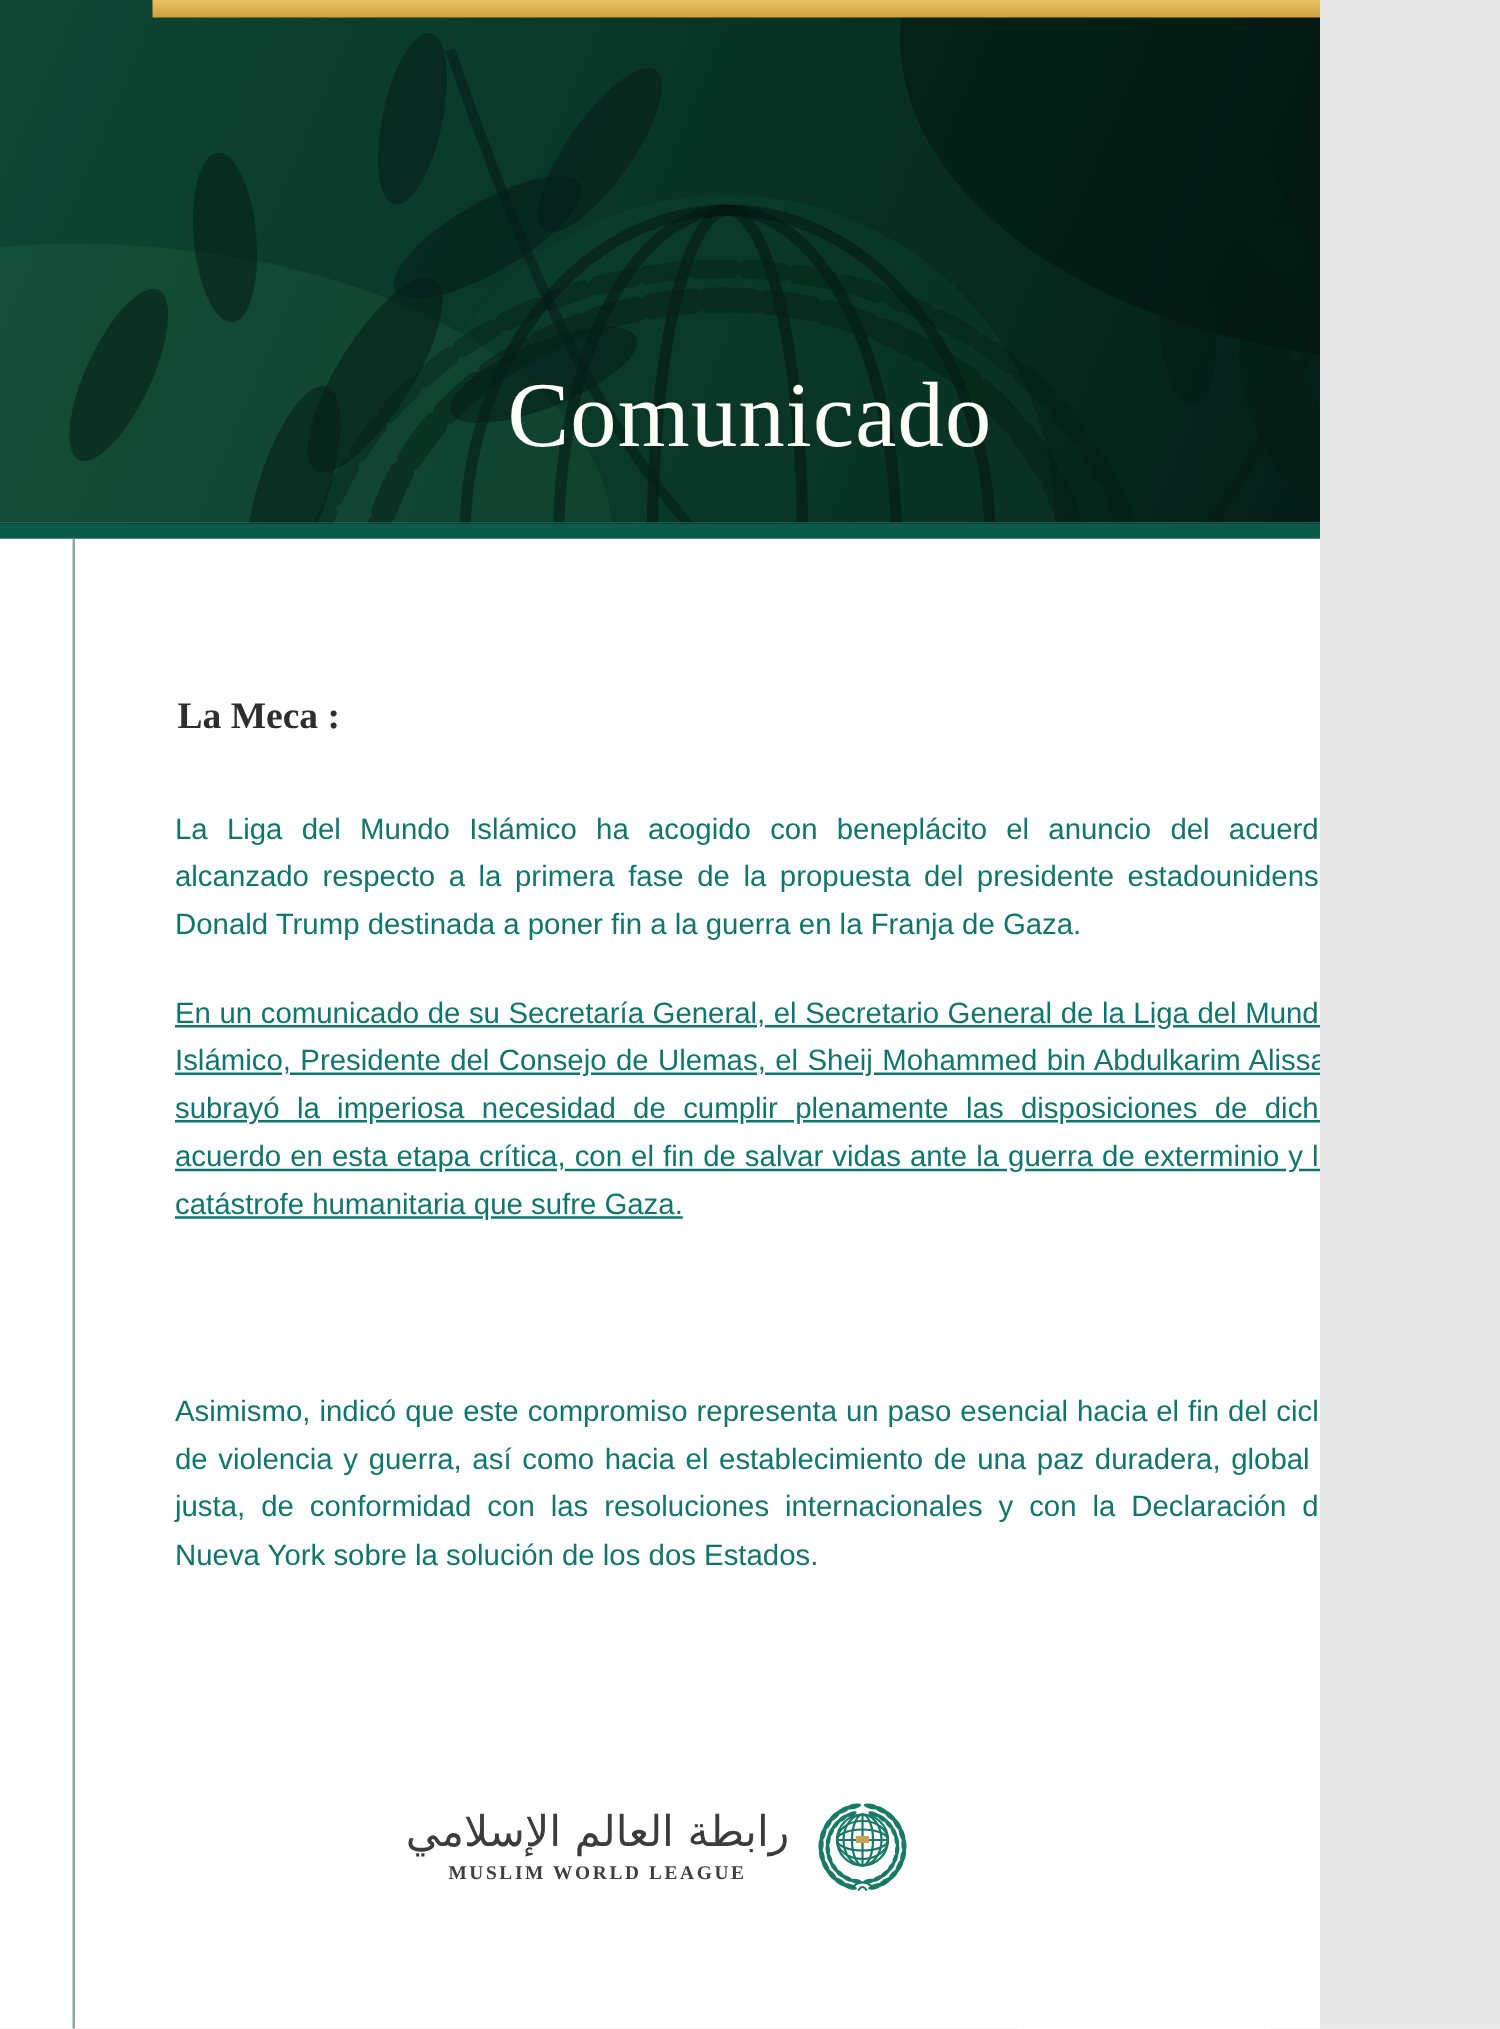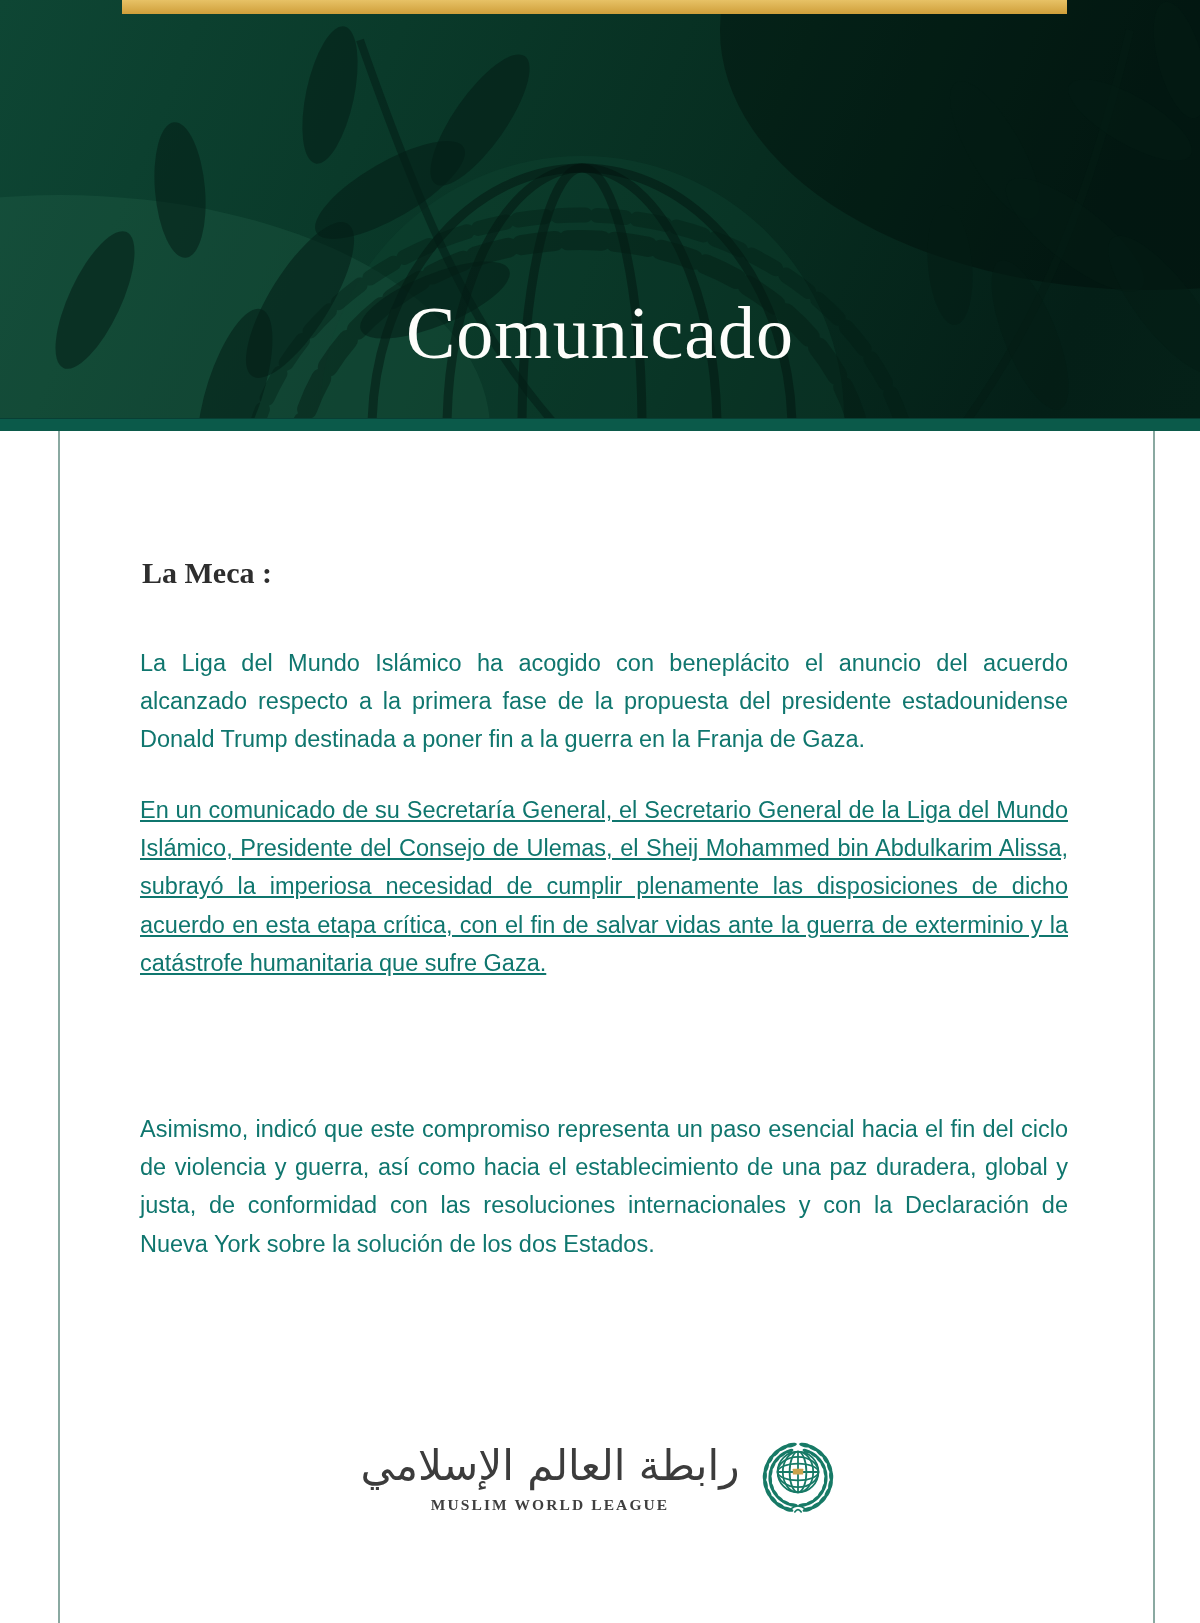--- a/index.html
+++ b/index.html
@@ -1,16 +1,16 @@
 <!DOCTYPE html>
 <html><head>
 <meta charset="utf-8">
 <style>
   html,body{margin:0;padding:0;background:#e8e8e8;}
-  .page{position:relative;width:1200px;height:1623px;background:#ffffff;overflow:hidden;
+  .page{position:relative;width:1056px;height:1623px;background:#ffffff;overflow:hidden;
         font-family:"Liberation Sans",sans-serif;}
 
   
   .header{position:absolute;top:0;left:0;width:1200px;height:418px;
           background:linear-gradient(113deg,#0e4634 0%,#0a3a2a 30%,#072d20 60%,#041f17 88%,#052118 100%);
           overflow:hidden;}
   .header-watermark{position:absolute;top:0;left:0;width:1200px;height:418px;display:block;}
   .gold-bar{position:absolute;top:0;left:122px;width:945px;height:14px;
             background:linear-gradient(#e7c266,#cf9f3a);}
   .page-title{position:absolute;top:296px;left:0;width:100%;text-align:center;
@@ -33,21 +33,21 @@
         font-size:23.5px;line-height:38.2px;color:#0f766e;
         text-align:justify;text-justify:inter-word;}
   .para-1{top:644px;}
   .para-2{top:791px;text-decoration:underline;}
   .para-3{top:1110px;}
 
   
   .logo-row{position:absolute;top:1436px;left:0;width:100%;
             display:flex;justify-content:center;align-items:center;gap:18px;}
   .logo-text-col{display:flex;flex-direction:column;align-items:center;}
-  .logo-arabic{font-family:"DejaVu Sans",sans-serif;font-size:42px;line-height:1.35;
+  .logo-arabic{font-family:"DejaVu Sans",sans-serif;font-size:34px;line-height:1.35;
                color:#3c3c3c;direction:rtl;}
   .logo-english{font-family:"Liberation Serif",serif;font-weight:700;font-size:15.5px;
                 letter-spacing:2.1px;color:#3f3f3f;margin-top:1px;white-space:nowrap;}
   .emblem{width:82px;height:80px;display:block;}
 </style>
 </head>
 <body>
 
 <div class="page">
 

